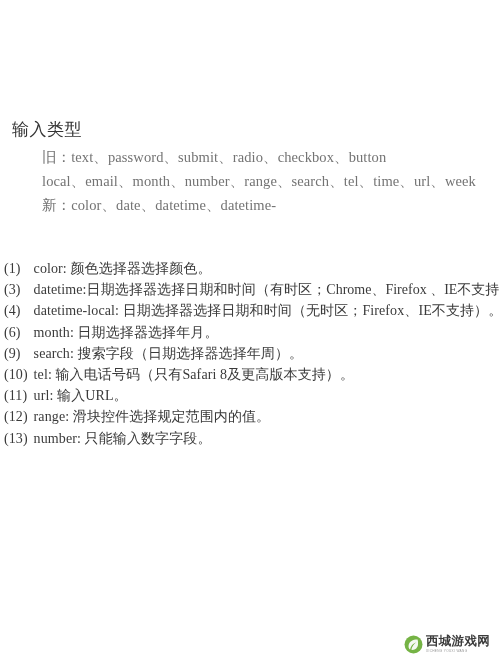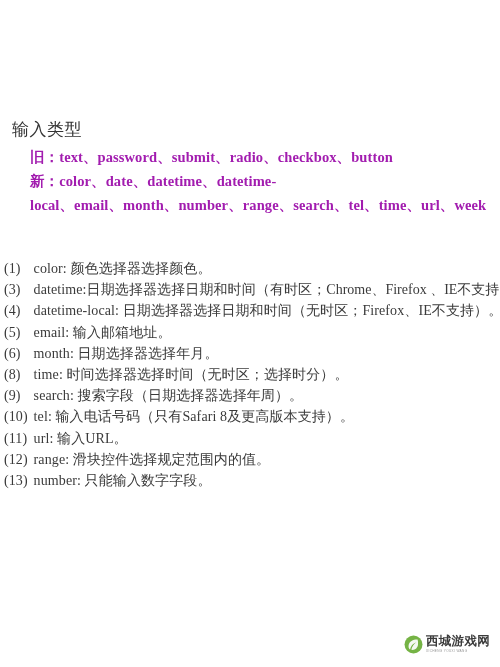--- a/index.html
+++ b/index.html
@@ -31,27 +31,26 @@
   }
   .doc-title {
     font-size: 17px;
     line-height: 24px;
     margin: 0 0 4px 12px;
     font-weight: 400;
     letter-spacing: 0.5px;
     color: #333333;
   }
   .intro-line {
-    margin: 0 0 2px 30px;
+    margin: 0 0 2px 42px;
     font-size: 14.5px;
     line-height: 22px;
     letter-spacing: 0.1px;
-    color: #a21caf;
-    white-space: nowrap;
-    font-weight: bold;
+    color: #737373;
+    white-space: nowrap;
   }
 
   
   .type-list {
     position: absolute;
     left: 0;
     top: 258px;
     width: 500px;
     list-style: none;
     margin: 0;
@@ -126,53 +125,43 @@
   }
 </style>
 </head>
 <body>
 
 <div class="page">
 
   <div class="heading-block">
     <h1 class="doc-title">输入类型</h1>
     <p class="intro-line">旧：text、password、submit、radio、checkbox、button</p>
+    <p class="intro-line">local、email、month、number、range、search、tel、time、url、week</p>
     <p class="intro-line">新：color、date、datetime、datetime-</p>
-    <p class="intro-line">local、email、month、number、range、search、tel、time、url、week</p>
   </div>
 
   <ol class="type-list">
     <li class="type-item">
       <span class="idx">(1)</span>
       <span class="tname">color:</span>
       <span class="tdesc">颜色选择器选择颜色。</span>
     </li>
     <li class="type-item">
       <span class="idx">(3)</span>
       <span class="tname">datetime:</span><span class="tdesc">日期选择器选择日期和时间（有时区；</span><span class="small-run">Chrome、Firefox 、IE不支持</span><span class="tdesc">）。</span>
     </li>
     <li class="type-item">
       <span class="idx">(4)</span>
       <span class="tname">datetime-local:</span>
       <span class="tdesc">日期选择器选择日期和时间（无时区；Firefox、IE不支持）。</span>
     </li>
     <li class="type-item">
-      <span class="idx">(5)</span>
-      <span class="tname">email:</span>
-      <span class="tdesc">输入邮箱地址。</span>
-    </li>
-    <li class="type-item">
       <span class="idx">(6)</span>
       <span class="tname">month:</span>
       <span class="tdesc">日期选择器选择年月。</span>
-    </li>
-    <li class="type-item">
-      <span class="idx">(8)</span>
-      <span class="tname">time:</span>
-      <span class="tdesc">时间选择器选择时间（无时区；选择时分）。</span>
     </li>
     <li class="type-item">
       <span class="idx">(9)</span>
       <span class="tname">search:</span>
       <span class="tdesc">搜索字段（日期选择器选择年周）。</span>
     </li>
     <li class="type-item">
       <span class="idx">(10)</span>
       <span class="tname">tel:</span>
       <span class="tdesc">输入电话号码（只有Safari 8及更高版本支持）。</span>

